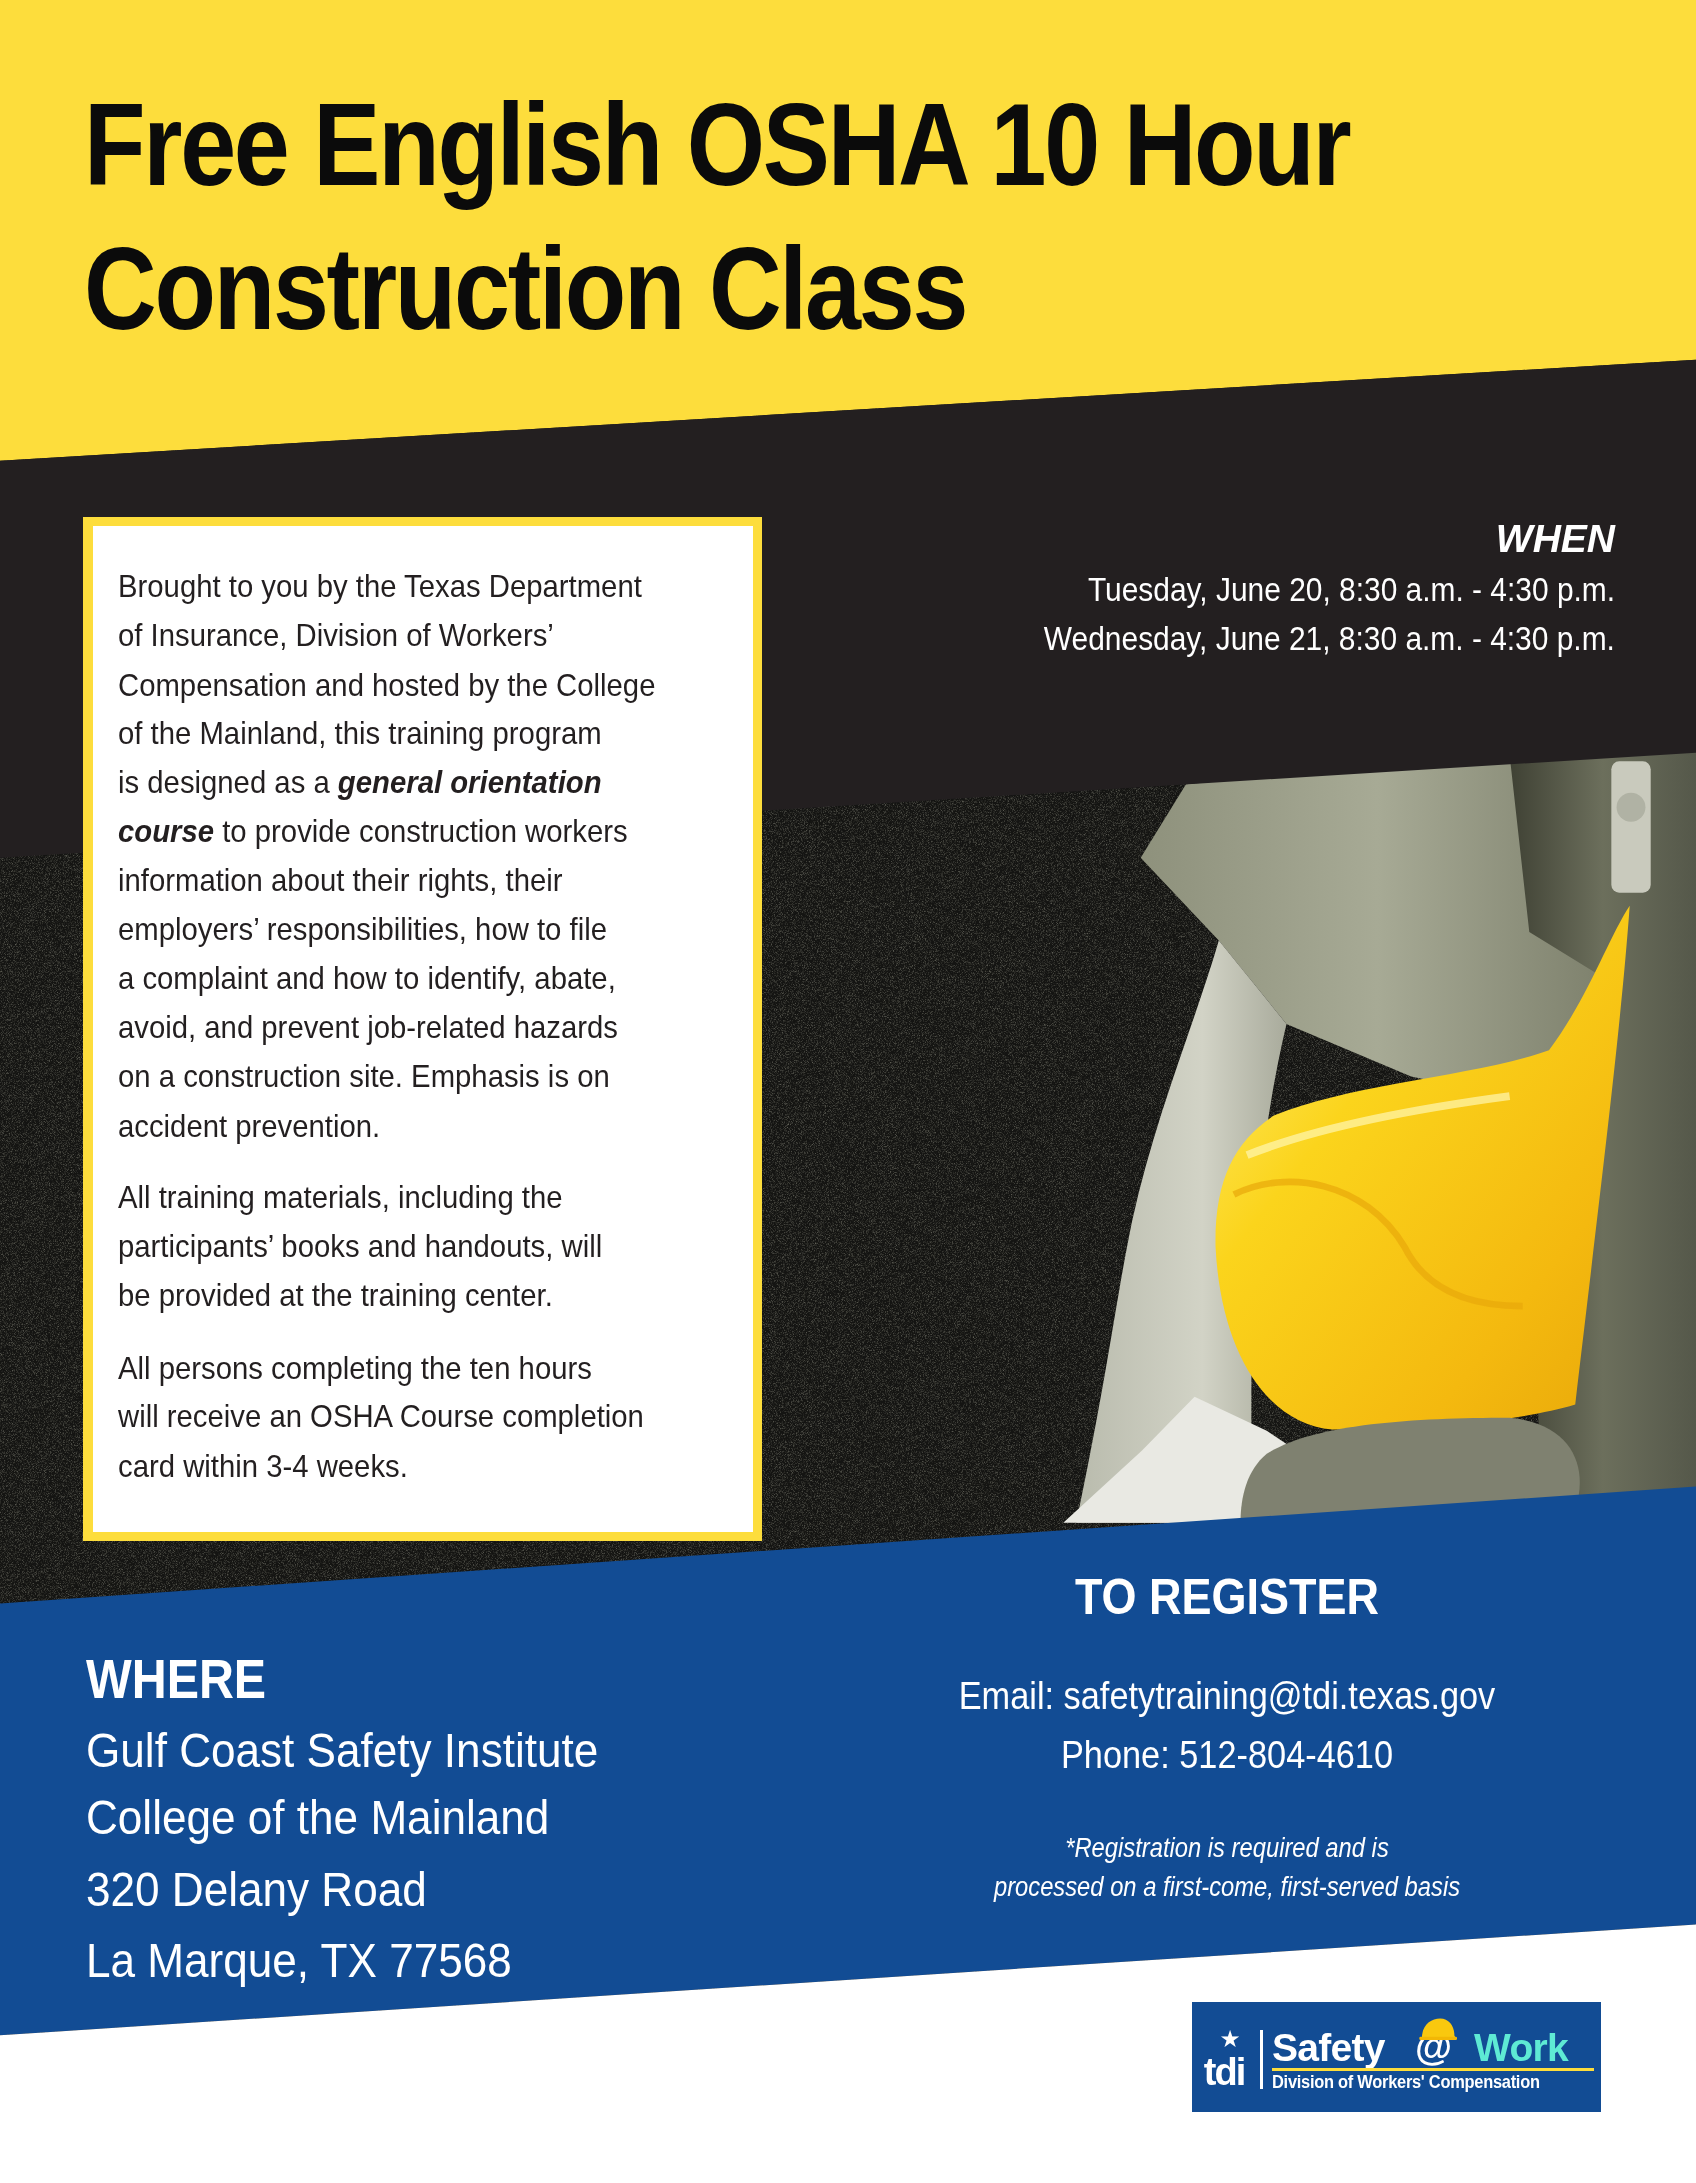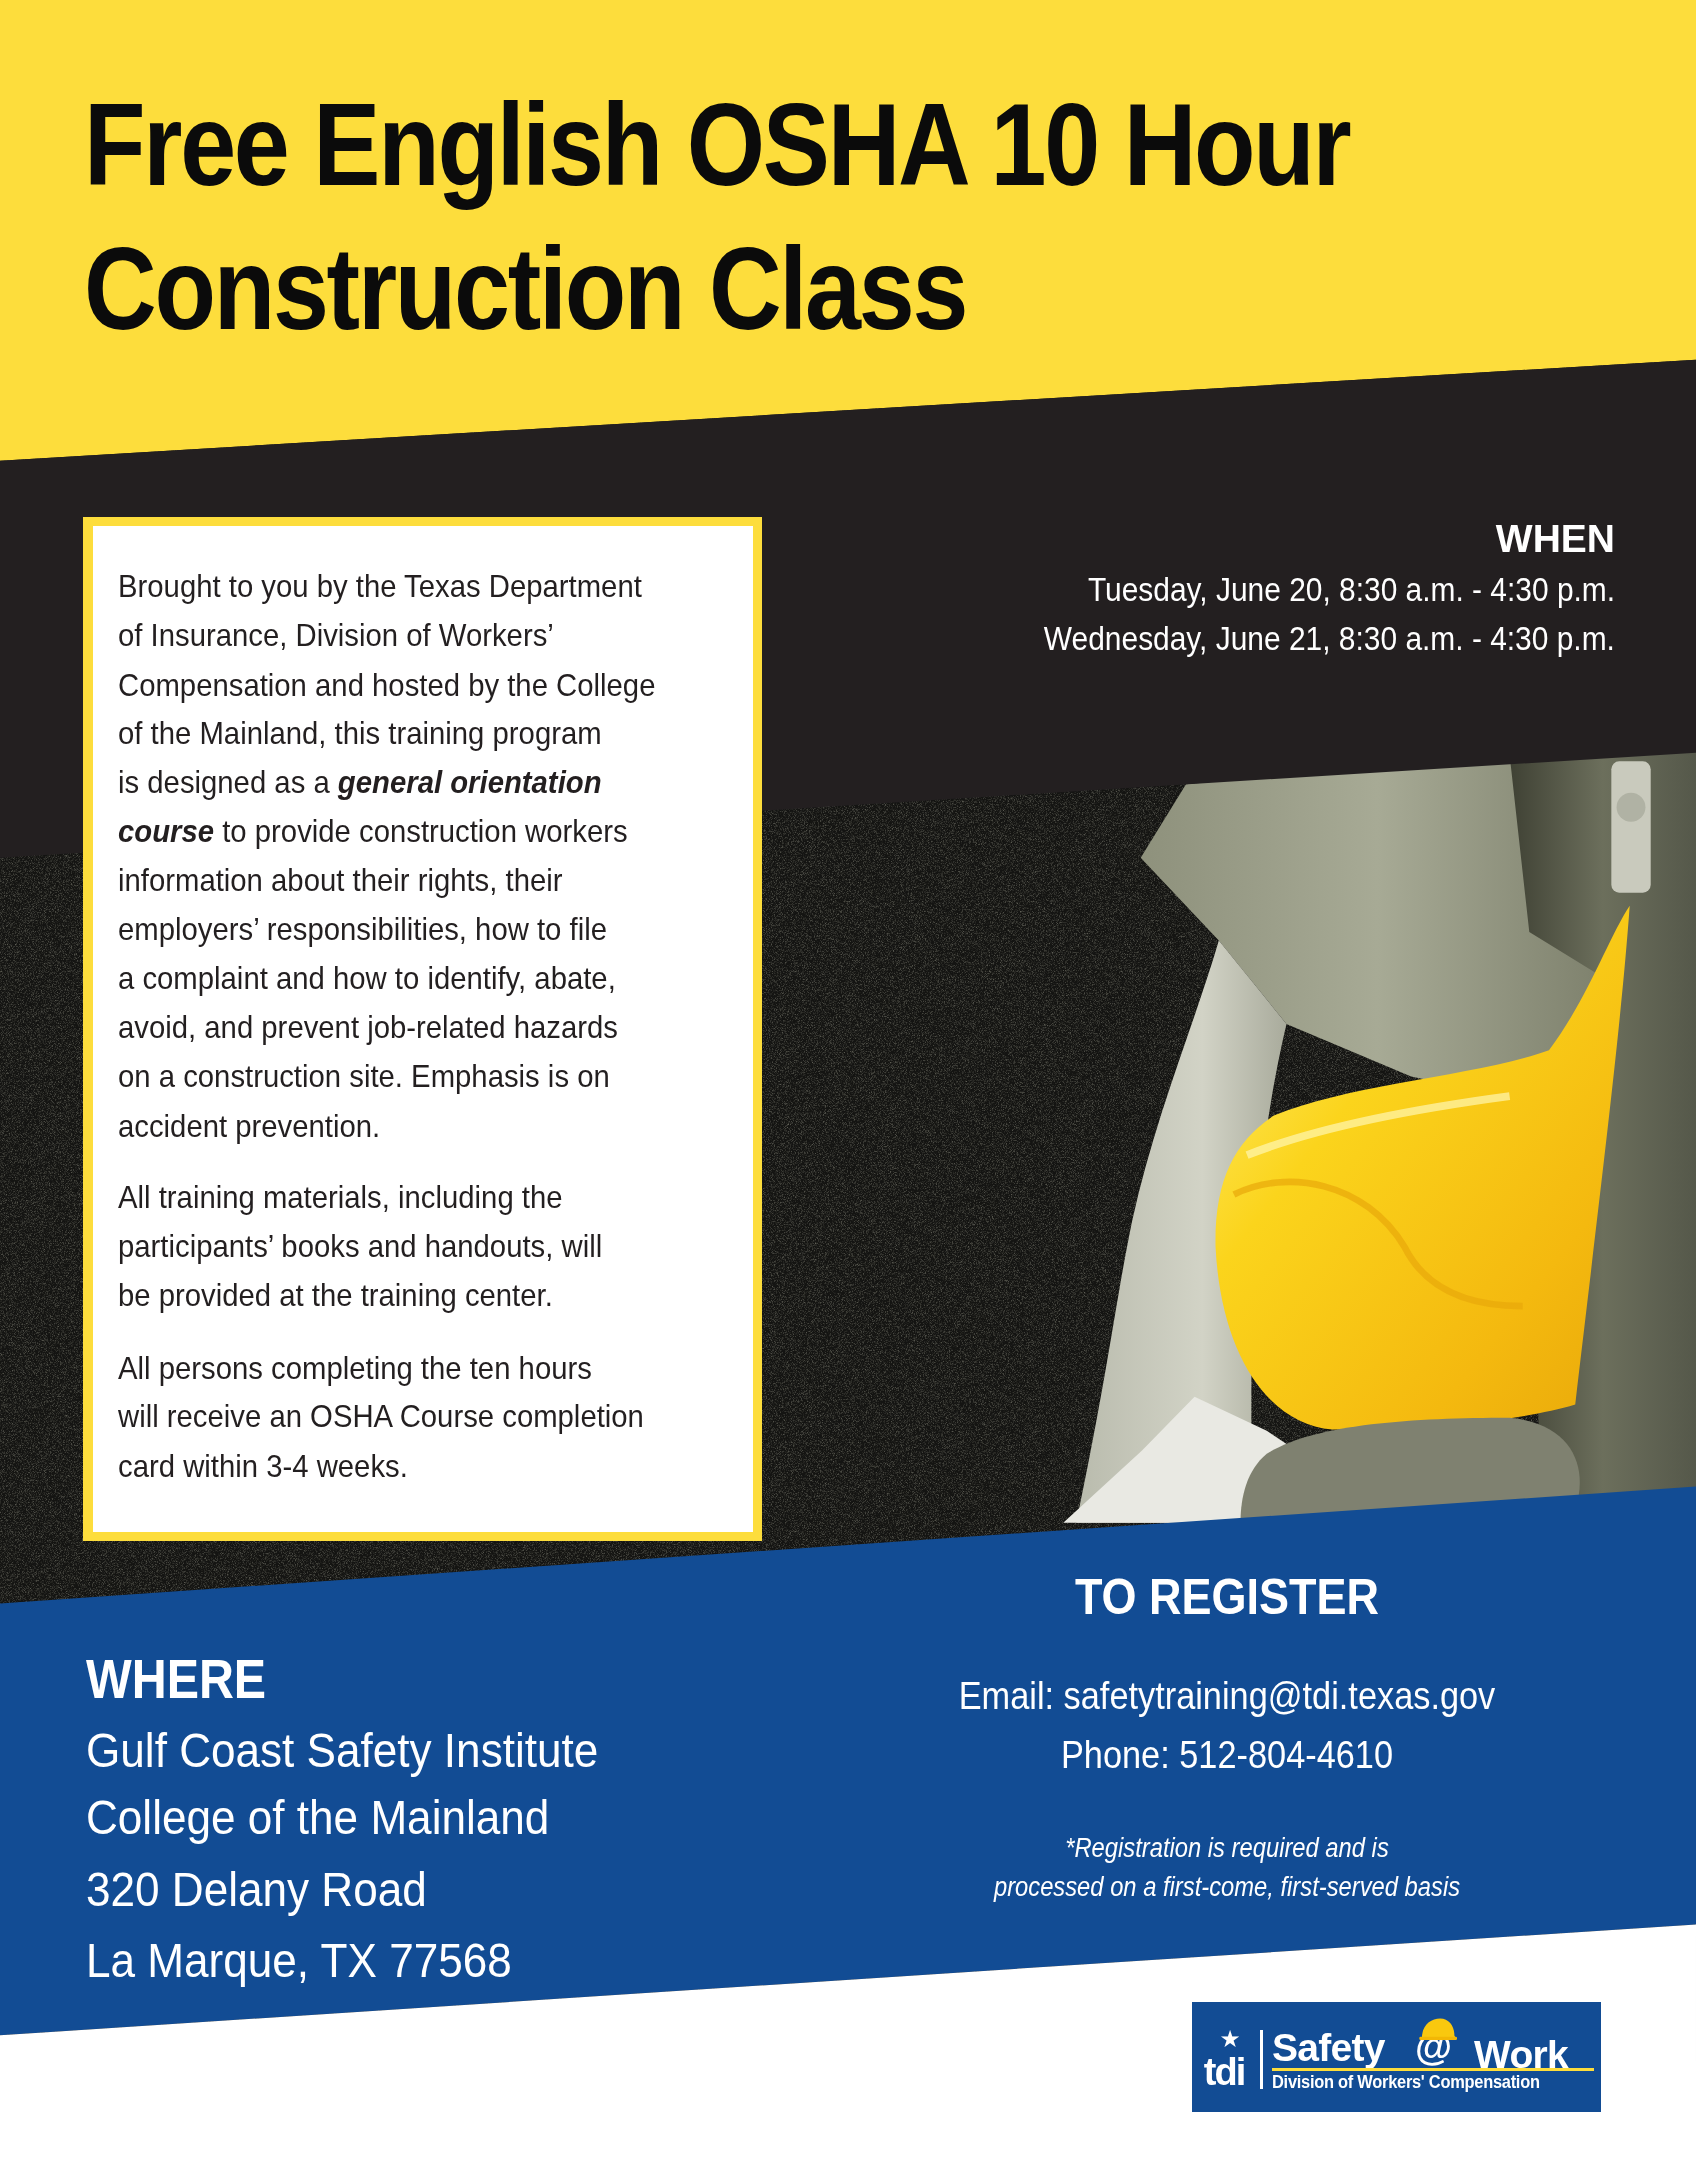--- a/index.html
+++ b/index.html
@@ -19,21 +19,21 @@
   .reg-line { font-size:39px; line-height:1; transform:scaleX(0.88); }
   .reg-note { font-style:italic; font-size:27px; line-height:1; transform:scaleX(0.88); }
   .where-title { position:absolute; left:86px; top:1652px; font-weight:bold; font-size:55px; line-height:1; color:#fff; transform-origin:left top; transform:scaleX(0.88); white-space:nowrap; }
   .addr-line { position:absolute; left:86px; font-size:49px; line-height:1; color:#fff; white-space:nowrap; transform-origin:left top; transform:scaleX(0.9); }
   .logo { position:absolute; left:1192px; top:2002px; width:409px; height:110px; background:#124C94; }
   .logo-tdi { position:absolute; left:11.8px; top:51px; font-weight:bold; font-size:38px; line-height:1; color:#fff; letter-spacing:-2px; }
   .logo-star { position:absolute; left:27.6px; top:26px; color:#fff; font-size:23.6px; line-height:1; }
   .logo-divider { position:absolute; left:68px; top:27.6px; width:3.3px; height:59px; background:#fff; }
   .logo-safety { position:absolute; left:80px; top:26px; font-weight:bold; font-size:39px; line-height:1; color:#ffffff; letter-spacing:-0.7px; }
   .logo-at { position:absolute; left:223px; top:26px; font-weight:bold; font-size:38px; line-height:1; color:#fff; }
-  .logo-work { position:absolute; left:282px; top:26px; font-weight:bold; font-size:39px; line-height:1; color:#ffffff; letter-spacing:-0.7px;margin-top:7px; }
+  .logo-work { position:absolute; left:282px; top:26px; font-weight:bold; font-size:39px; line-height:1; color:#5eead4; letter-spacing:-0.7px; }
   .logo-rule { position:absolute; left:80px; top:66px; width:322px; height:3.3px; background:#FDDD3C; }
   .logo-sub { position:absolute; left:80px; top:72px; font-weight:bold; font-size:17.7px; line-height:1; color:#fff; white-space:nowrap; transform-origin:left top; transform:scaleX(0.93); letter-spacing:-0.3px; }
 </style>
 </head>
 <body>
 
 <svg id="bg" viewBox="0 0 2584 3326" xmlns="http://www.w3.org/2000/svg">
   <defs>
     <filter id="grain" x="0" y="0" width="100%" height="100%">
       <feTurbulence type="fractalNoise" baseFrequency="0.9" numOctaves="2" seed="4" result="n"></feTurbulence>
@@ -112,21 +112,21 @@
 <div class="body-line" style="top:1111px;">accident prevention.</div>
 
 <div class="body-line" style="top:1182px;">All training materials, including the</div>
 <div class="body-line" style="top:1231px;">participants’ books and handouts, will</div>
 <div class="body-line" style="top:1280px;">be provided at the training center.</div>
 
 <div class="body-line" style="top:1353px;">All persons completing the ten hours</div>
 <div class="body-line" style="top:1401px;">will receive an OSHA Course completion</div>
 <div class="body-line" style="top:1451px;">card within 3-4 weeks.</div>
 
-<div class="when-block when-title" style="top:519px;">WHEN</div>
+<div class="when-block when-title" style="top:519px;font-style:italic;">WHEN</div>
 <div class="when-block when-date" style="top:572px;">Tuesday, June 20, 8:30 a.m. - 4:30 p.m.</div>
 <div class="when-block when-date" style="top:621px;">Wednesday, June 21, 8:30 a.m. - 4:30 p.m.</div>
 
 <div class="abs" style="left:1050px;top:755px;width:646px;height:788px;"></div>
 
 <div class="center-col reg-title">TO REGISTER</div>
 <div class="center-col reg-line" style="top:1676px;">Email: safetytraining@tdi.texas.gov</div>
 <div class="center-col reg-line" style="top:1735px;">Phone: 512-804-4610</div>
 <div class="center-col reg-note" style="top:1835px;">*Registration is required and is</div>
 <div class="center-col reg-note" style="top:1874px;">processed on a first-come, first-served basis</div>

